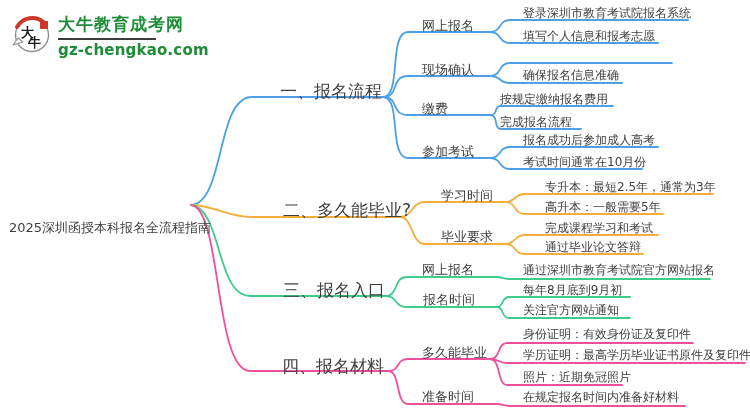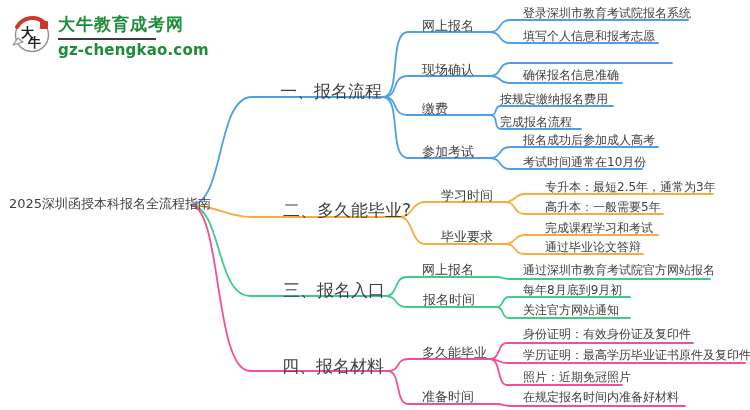--- a/index.html
+++ b/index.html
@@ -31,21 +31,21 @@
   svg.map path{fill:none;stroke-width:1.8;stroke-linecap:round;}
   .b0{stroke:var(--branch0,#4d9fe8);}
   .b1{stroke:var(--branch1,#f5ad3c);}
   .b2{stroke:var(--branch2,#3ecb8b);}
   .b3{stroke:var(--branch3,#f0509a);}
 
   .lbl{
     position:absolute;line-height:1.05;white-space:nowrap;
     color:#3f3f3f;
   }
-  .root{font-size:13px;}
+  .root{font-size:13px;margin-top:24px;}
   .branch{font-size:17px;}
   .child{font-size:13px;}
   .leaf{font-size:12px;}
 </style>
 </head>
 <body>
 
 <div id="stage">
 
   <div class="logo">

